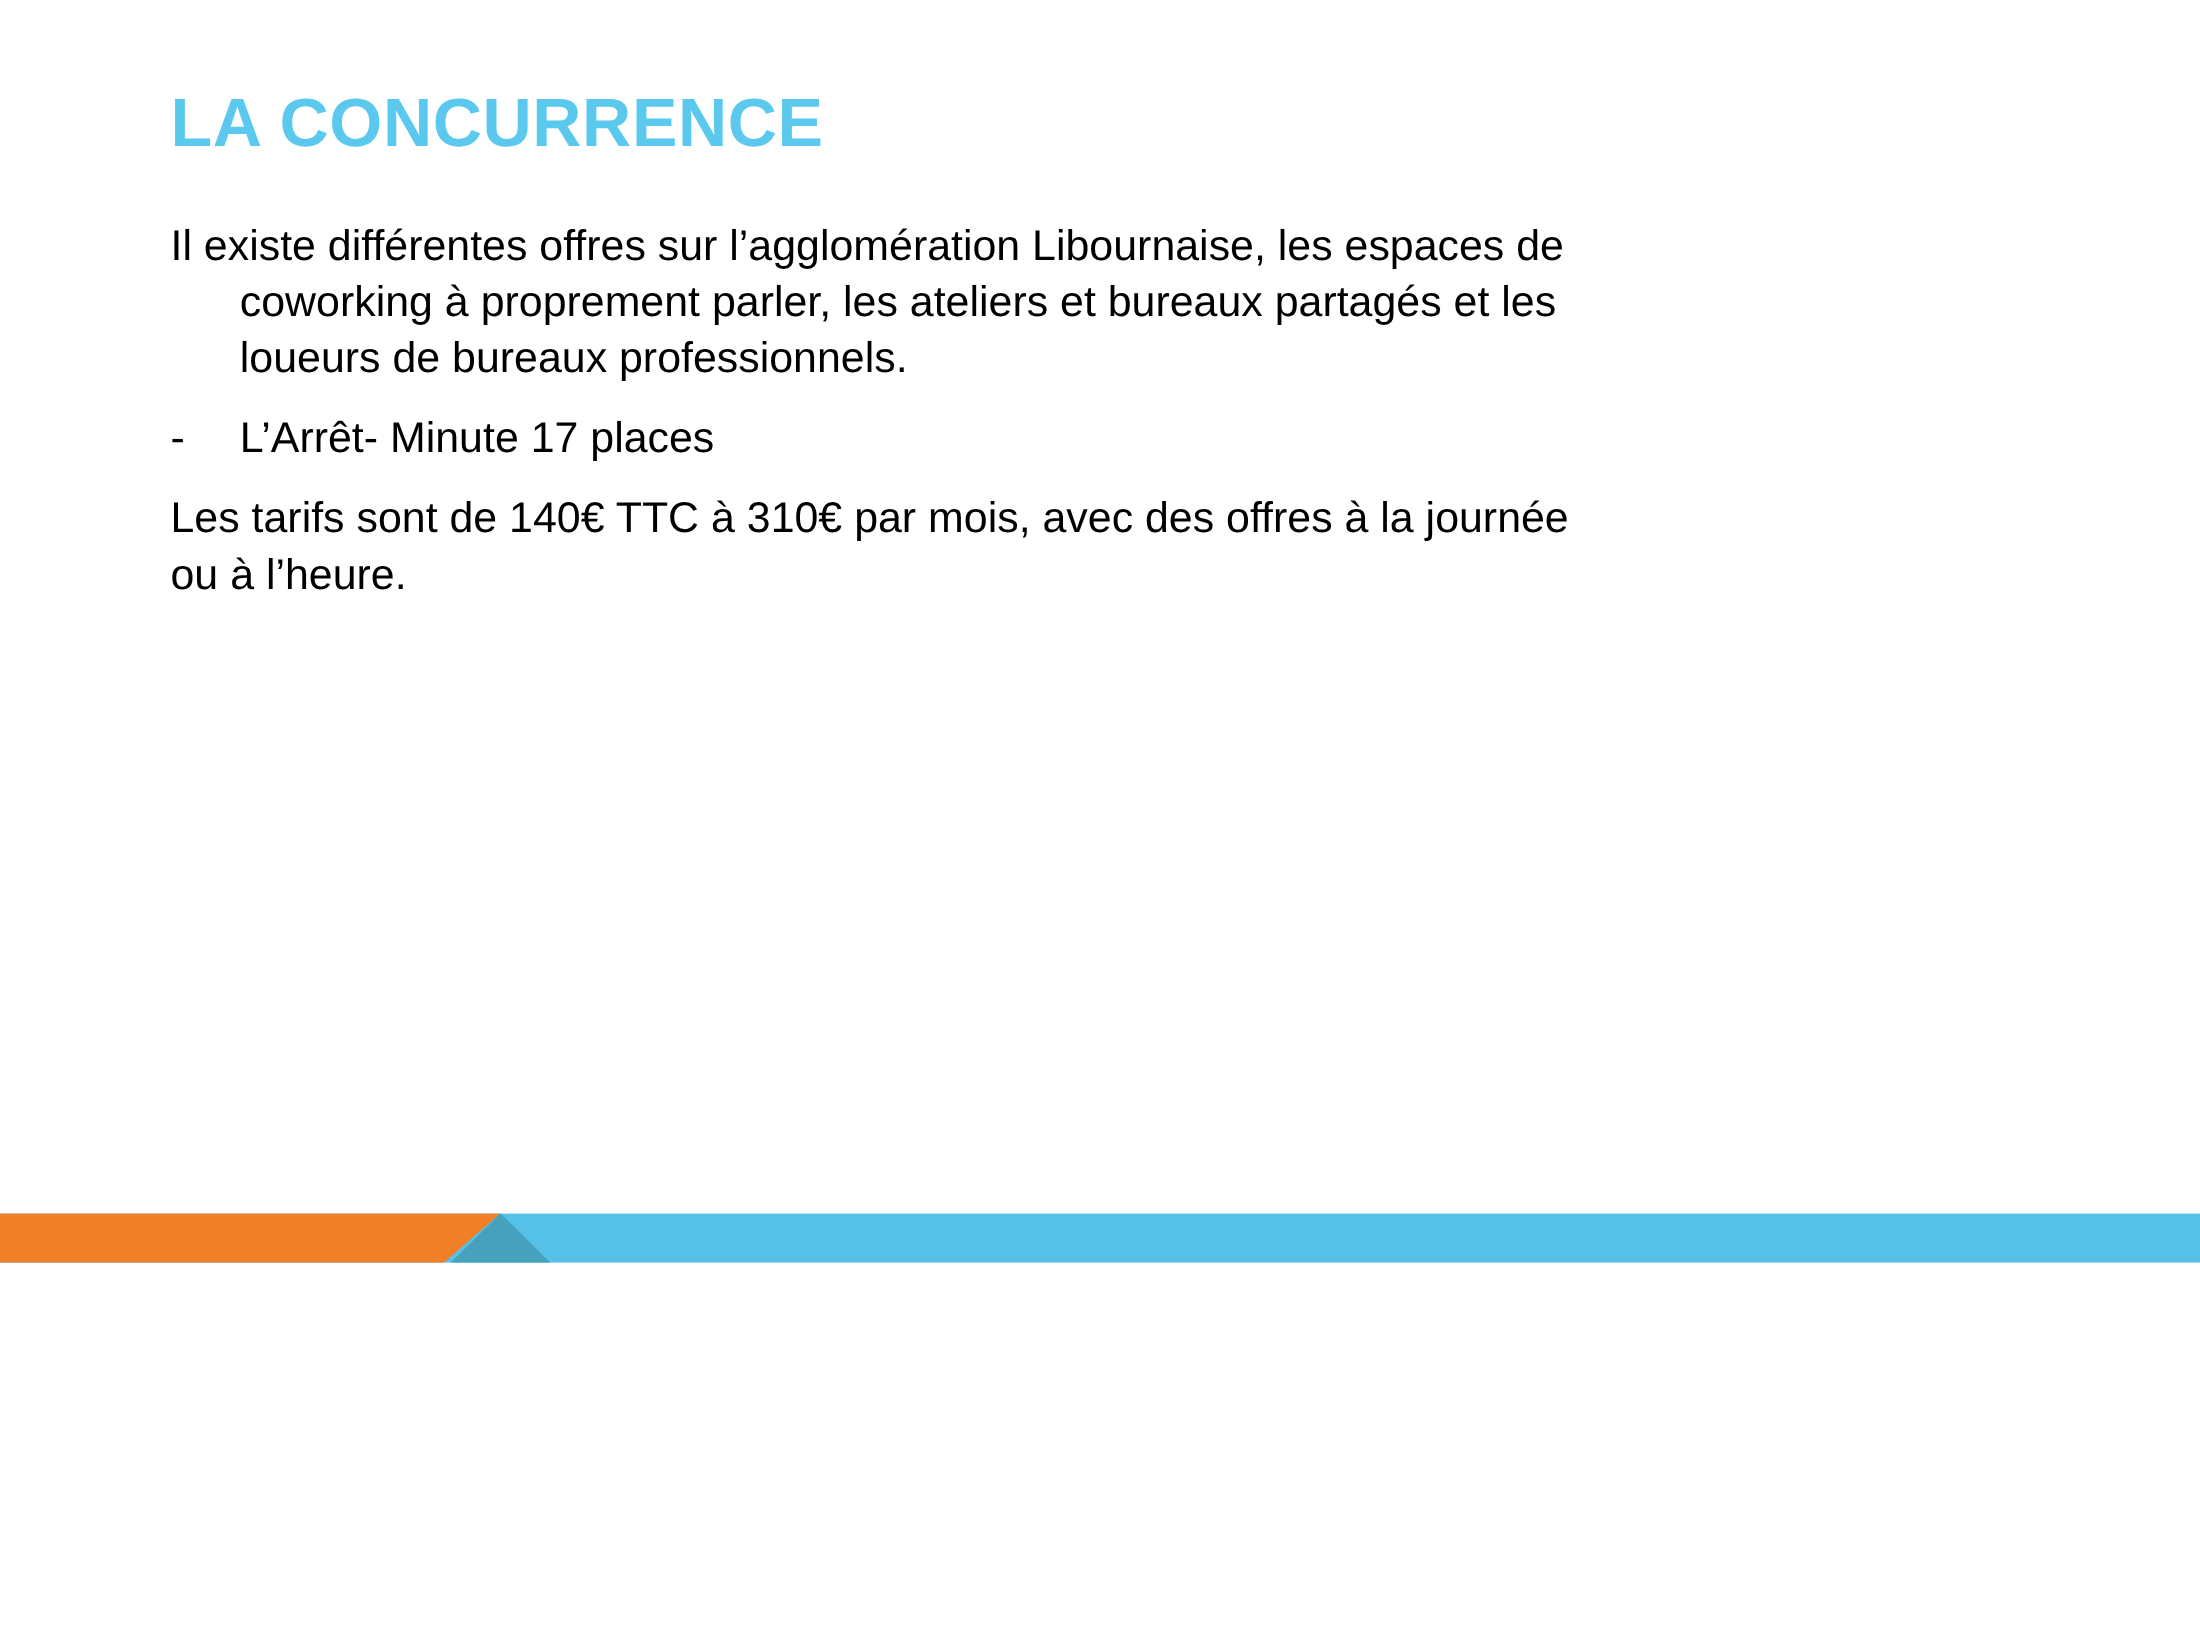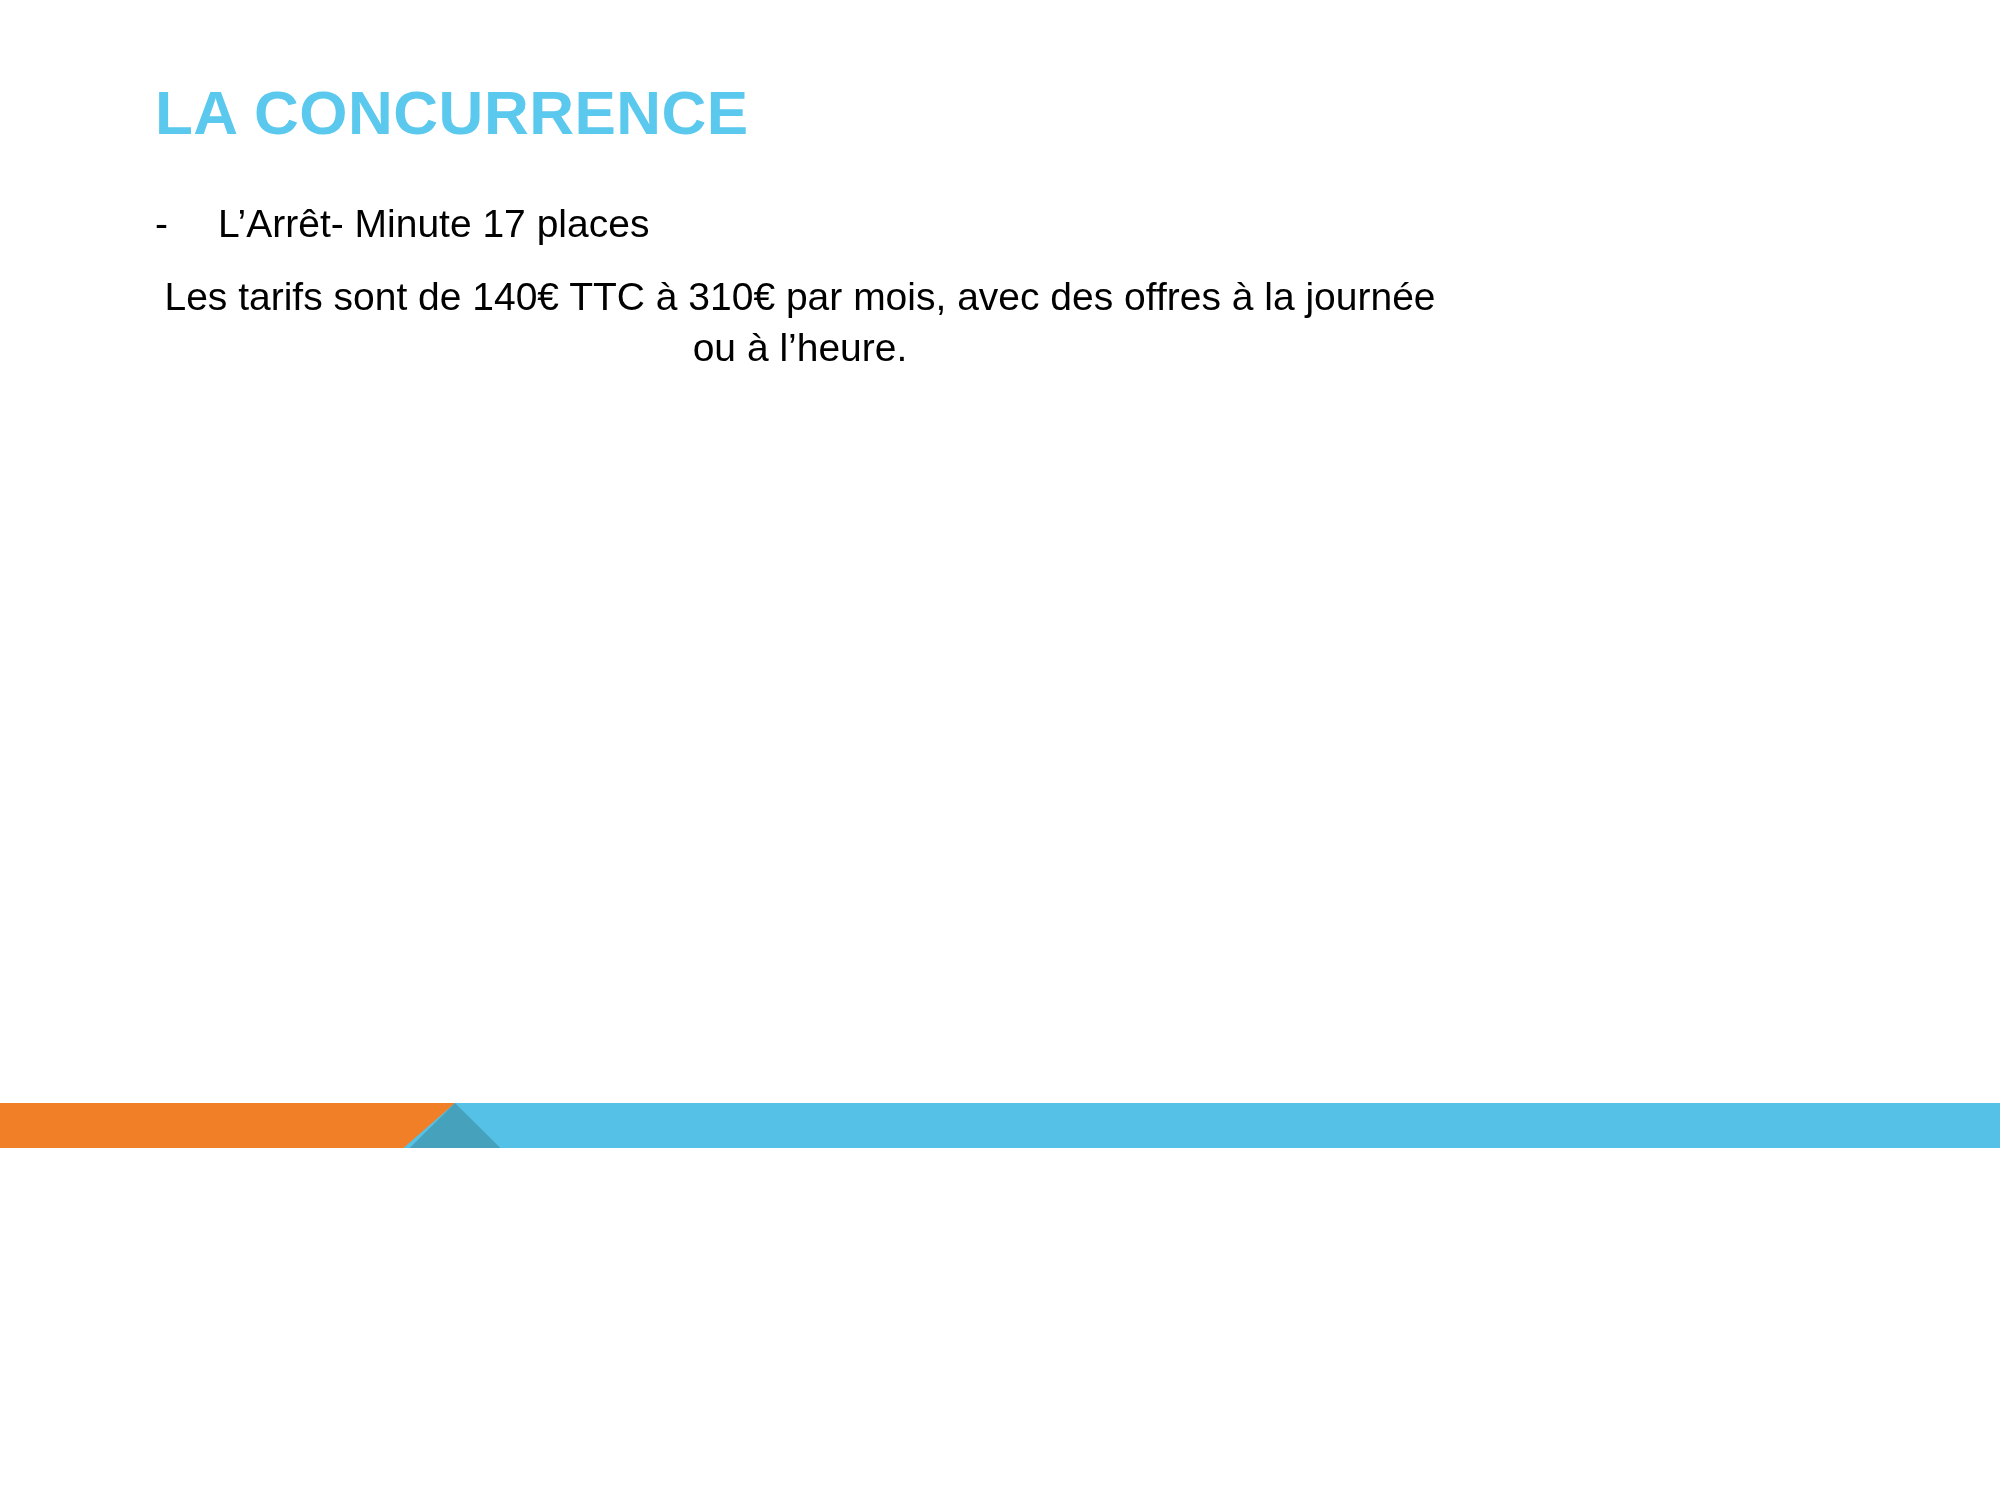--- a/index.html
+++ b/index.html
@@ -42,21 +42,20 @@
     line-height: 51px;
   }
   .para {
     margin: 0 0 22px 0;
     padding-left: 63px;
     text-indent: -63px;
   }
   .para.noindent {
     padding-left: 0;
     text-indent: 0;
-    text-align: center;
   }
   .dash-row {
     display: block;
     margin: 0 0 22px 0;
   }
   .dash-mark {
     display: inline-block;
     width: 63px;
   }
 
@@ -106,20 +105,21 @@
 </style>
 </head>
 <body>
 
 <div id="slide">
 
   <div id="title">LA CONCURRENCE</div>
 
   <div id="body-text">
 
+    <p class="para">Il existe différentes offres sur l’agglomération Libournaise, les espaces de coworking à proprement parler, les ateliers et bureaux partagés et les loueurs de bureaux professionnels.</p>
 
 
 
     <div class="dash-row">
       <span class="dash-mark">-</span><span>L’Arrêt- Minute 17 places</span>
     </div>
 
     <p class="para noindent">Les tarifs sont de 140€ TTC à 310€ par mois, avec des offres à la journée ou à l’heure.</p>
   </div>
 

